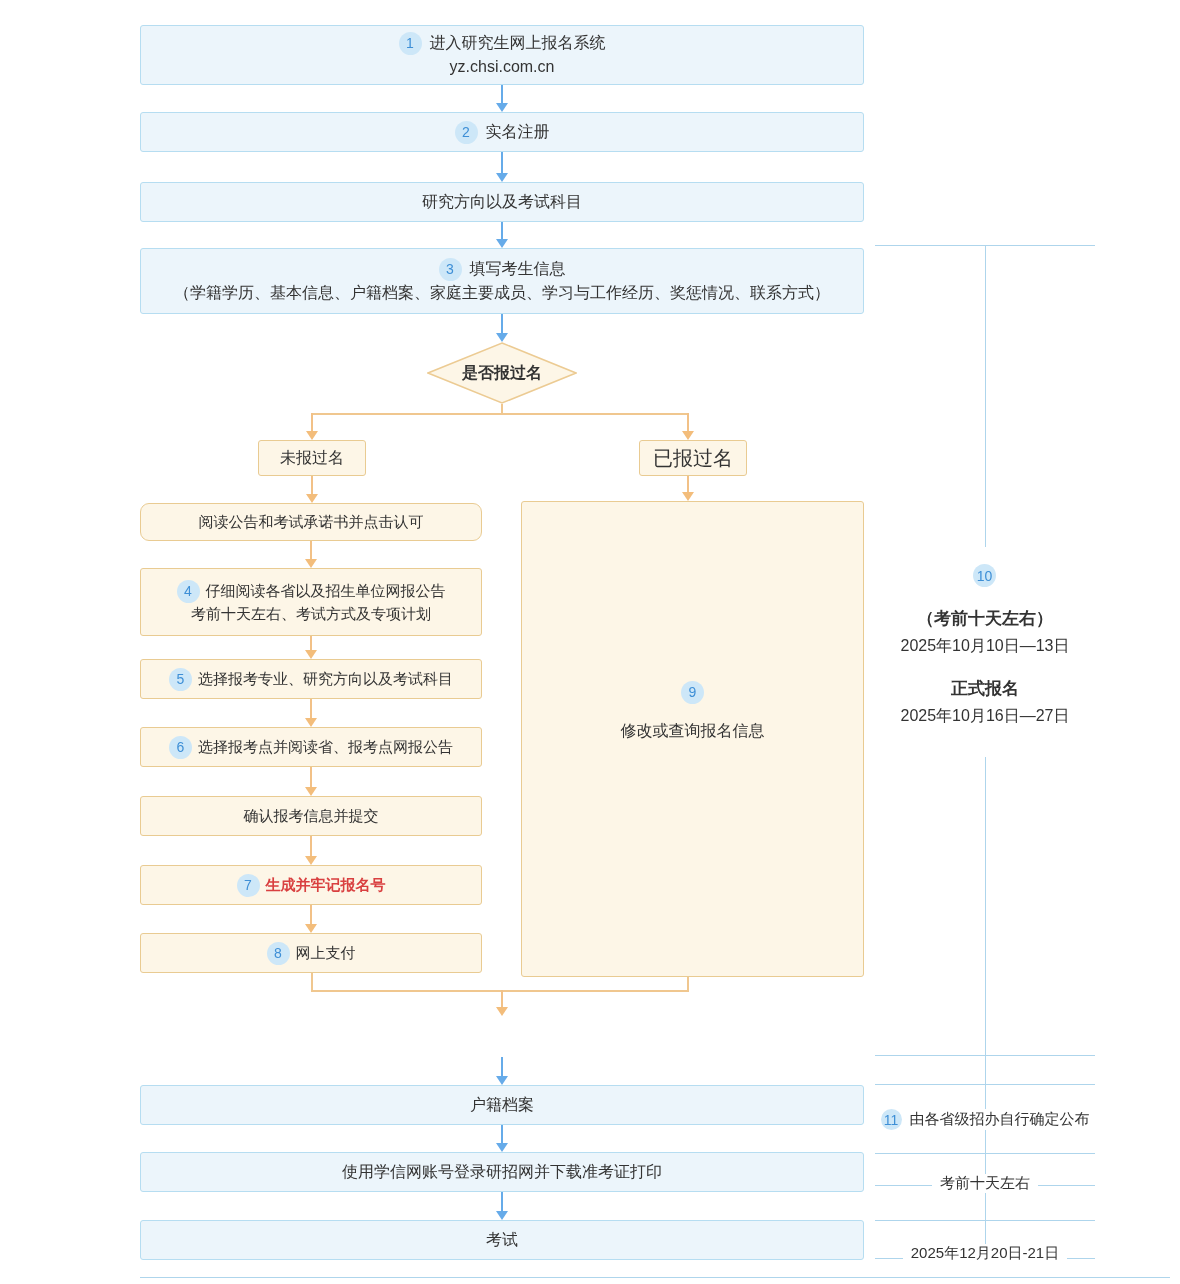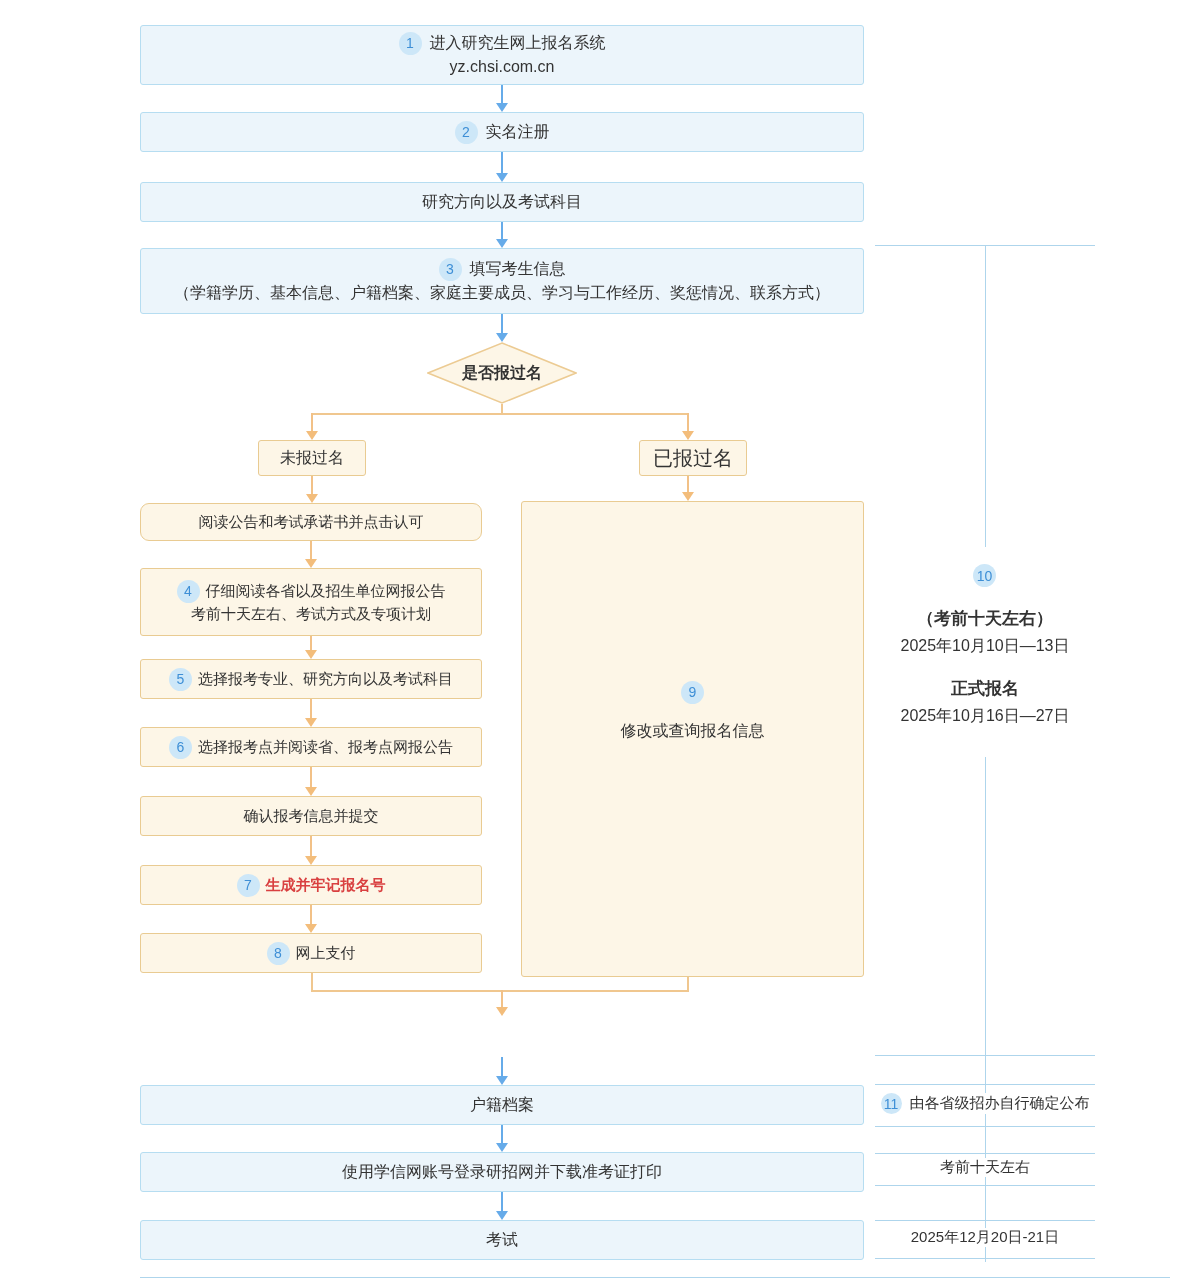--- a/index.html
+++ b/index.html
@@ -37,21 +37,21 @@
 
   .diamond-wrap{position:absolute;left:427px;top:342px;width:150px;height:62px;}
   .diamond-wrap .dtext{position:absolute;inset:0;display:flex;align-items:center;justify-content:center;
                        font-size:16px;font-weight:700;}
 
   .red{color:#d94040;font-weight:700;}
   .sideblock{position:absolute;left:860px;width:250px;text-align:center;}
   .sb-title{font-size:17px;font-weight:700;line-height:27px;}
   .sb-date{font-size:16px;font-weight:500;line-height:27px;}
   .mask{background:#fff;padding:0 8px;display:inline-flex;align-items:center;gap:8px;
-        font-size:15px;font-weight:500;}
+        font-size:15px;font-weight:500;margin-top:16px;}
   .bigbox-inner{display:flex;flex-direction:column;align-items:center;gap:16px;transform:translateY(-28px);
                 font-size:16px;}
 </style>
 </head>
 <body>
 
 <div id="stage">
 
   <div class="bbox" style="top:25px;height:60px;">
     <div class="row">

